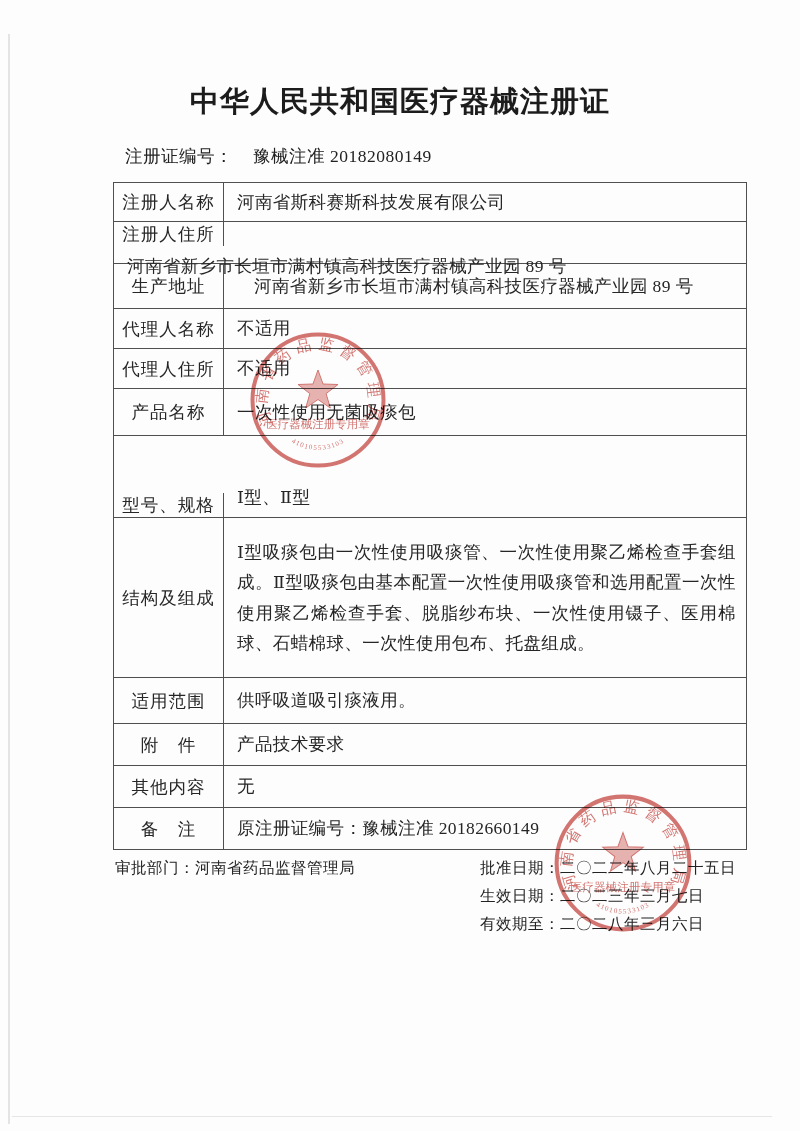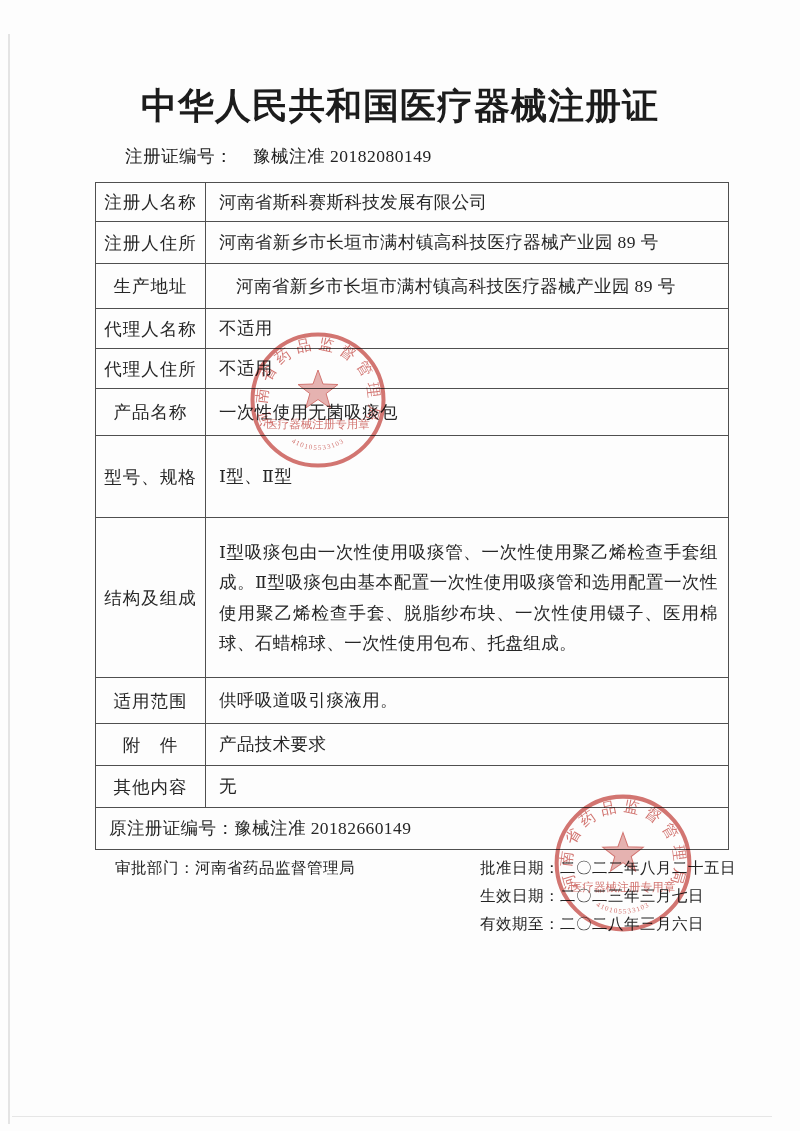--- a/index.html
+++ b/index.html
@@ -10,55 +10,55 @@
     font-family:"Liberation Serif","DejaVu Serif",serif;
     color:#262626;
     -webkit-font-smoothing:antialiased;
   }
   
   .scan-edge-left{position:absolute;left:8px;top:34px;height:1090px;width:2px;background:#e4e4e4;}
   .scan-edge-bottom{position:absolute;left:12px;bottom:14px;width:760px;height:1px;background:#e6e6e6;}
 
   .doc-title{
     position:absolute;top:82px;left:0;width:800px;
-    text-align:center;font-size:36px;font-weight:bold;
+    text-align:center;font-size:29px;font-weight:bold;
     letter-spacing:1px;color:#1c1c1c;margin:0;
   }
   .cert-line{
     position:absolute;top:144px;left:125px;
     font-size:17.5px;letter-spacing:.5px;color:#222;
   }
   .cert-line .num{margin-left:20px;}
 
   .reg-table{
-    position:absolute;left:95px;top:182px;width:634px;
+    position:absolute;left:113px;top:182px;width:634px;
     border:1px solid #4f4f4f;box-sizing:border-box;
     background:transparent;
   }
   .t-row{display:flex;box-sizing:border-box;border-bottom:1px solid #4f4f4f;}
   .t-row:last-of-type{border-bottom:none;}
   .t-row > .cell-label{
     width:110px;min-width:110px;box-sizing:border-box;
     border-right:1px solid #4f4f4f;
     display:flex;align-items:center;justify-content:center;
     font-size:17.5px;letter-spacing:1px;text-align:center;
   }
   .t-row > .cell-value{
     flex:1;display:flex;align-items:center;
     padding:5px 10px 5px 13px;box-sizing:border-box;
     font-size:17.5px;line-height:1.72;letter-spacing:.4px;
     text-align:justify;
   }
   .t-row:nth-of-type(1){height:39px;}
-  .t-row:nth-of-type(2){height:42px;}
+  .t-row:nth-of-type(2){height:42px;flex-direction:column;}
   .t-row:nth-of-type(3){height:45px;gap:17px;}
   .t-row:nth-of-type(4){height:40px;}
   .t-row:nth-of-type(5){height:40px;justify-content:space-between;}
   .t-row:nth-of-type(6){height:47px;}
-  .t-row:nth-of-type(7){height:82px;}
+  .t-row:nth-of-type(7){height:82px;align-items:flex-end;}
   .t-row:nth-of-type(8){height:160px;}
   .t-row:nth-of-type(9){height:46px;}
   .t-row:nth-of-type(10){height:42px;}
   .t-row:nth-of-type(11){height:42px;}
   .t-row:nth-of-type(12){height:41px;}
 
   .footer{position:absolute;left:0;top:854px;width:800px;font-size:15.5px;color:#232323;}
   .approval{position:absolute;left:115px;top:4px;letter-spacing:.5px;}
   .dates{position:absolute;left:480px;top:0;}
   .date-line{height:28px;line-height:28px;letter-spacing:.5px;white-space:nowrap;}
@@ -132,20 +132,21 @@
       <div class="cell-label">附　件</div>
       <div class="cell-value">产品技术要求</div>
     </div>
 
     <div class="t-row">
       <div class="cell-label">其他内容</div>
       <div class="cell-value">无</div>
     </div>
 
     <div class="t-row">
+      <div class="cell-label">备　注</div>
       <div class="cell-value">原注册证编号：豫械注准 20182660149</div>
     </div>
   </div>
 
 <div class="footer">
   <div class="approval">
     <span>审批部门：</span><span>河南省药品监督管理局</span>
   </div>
   <div class="dates">
     <div class="date-line">

